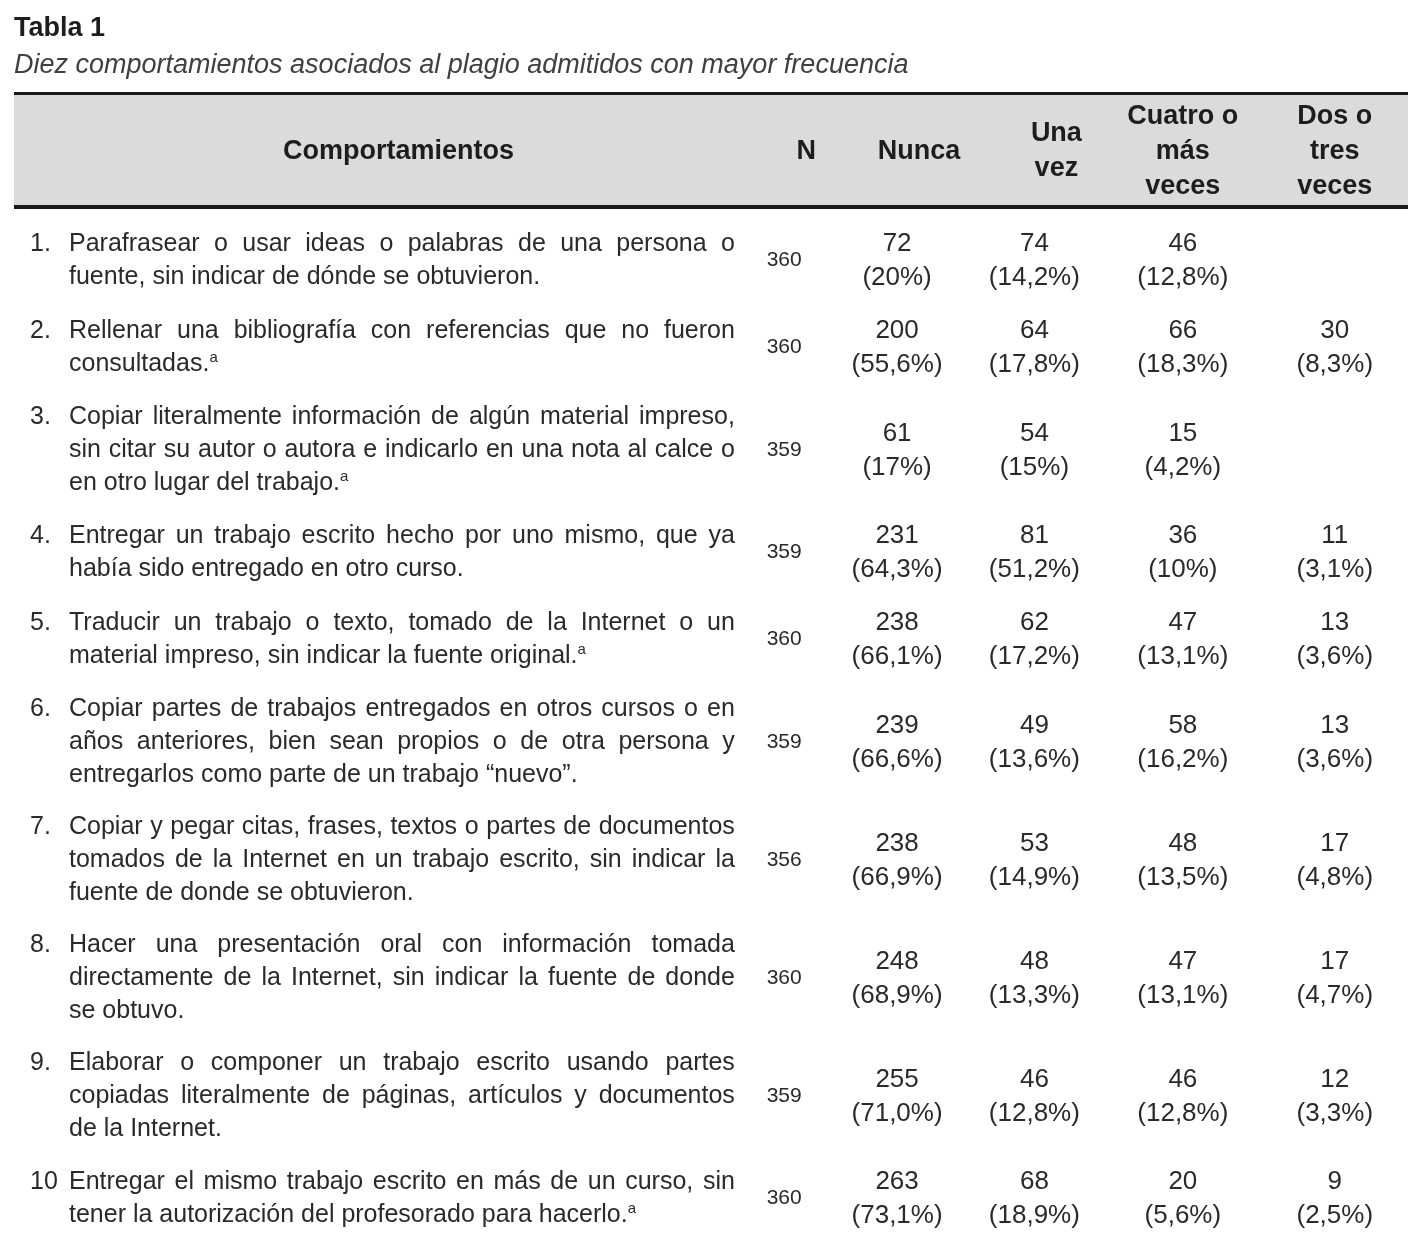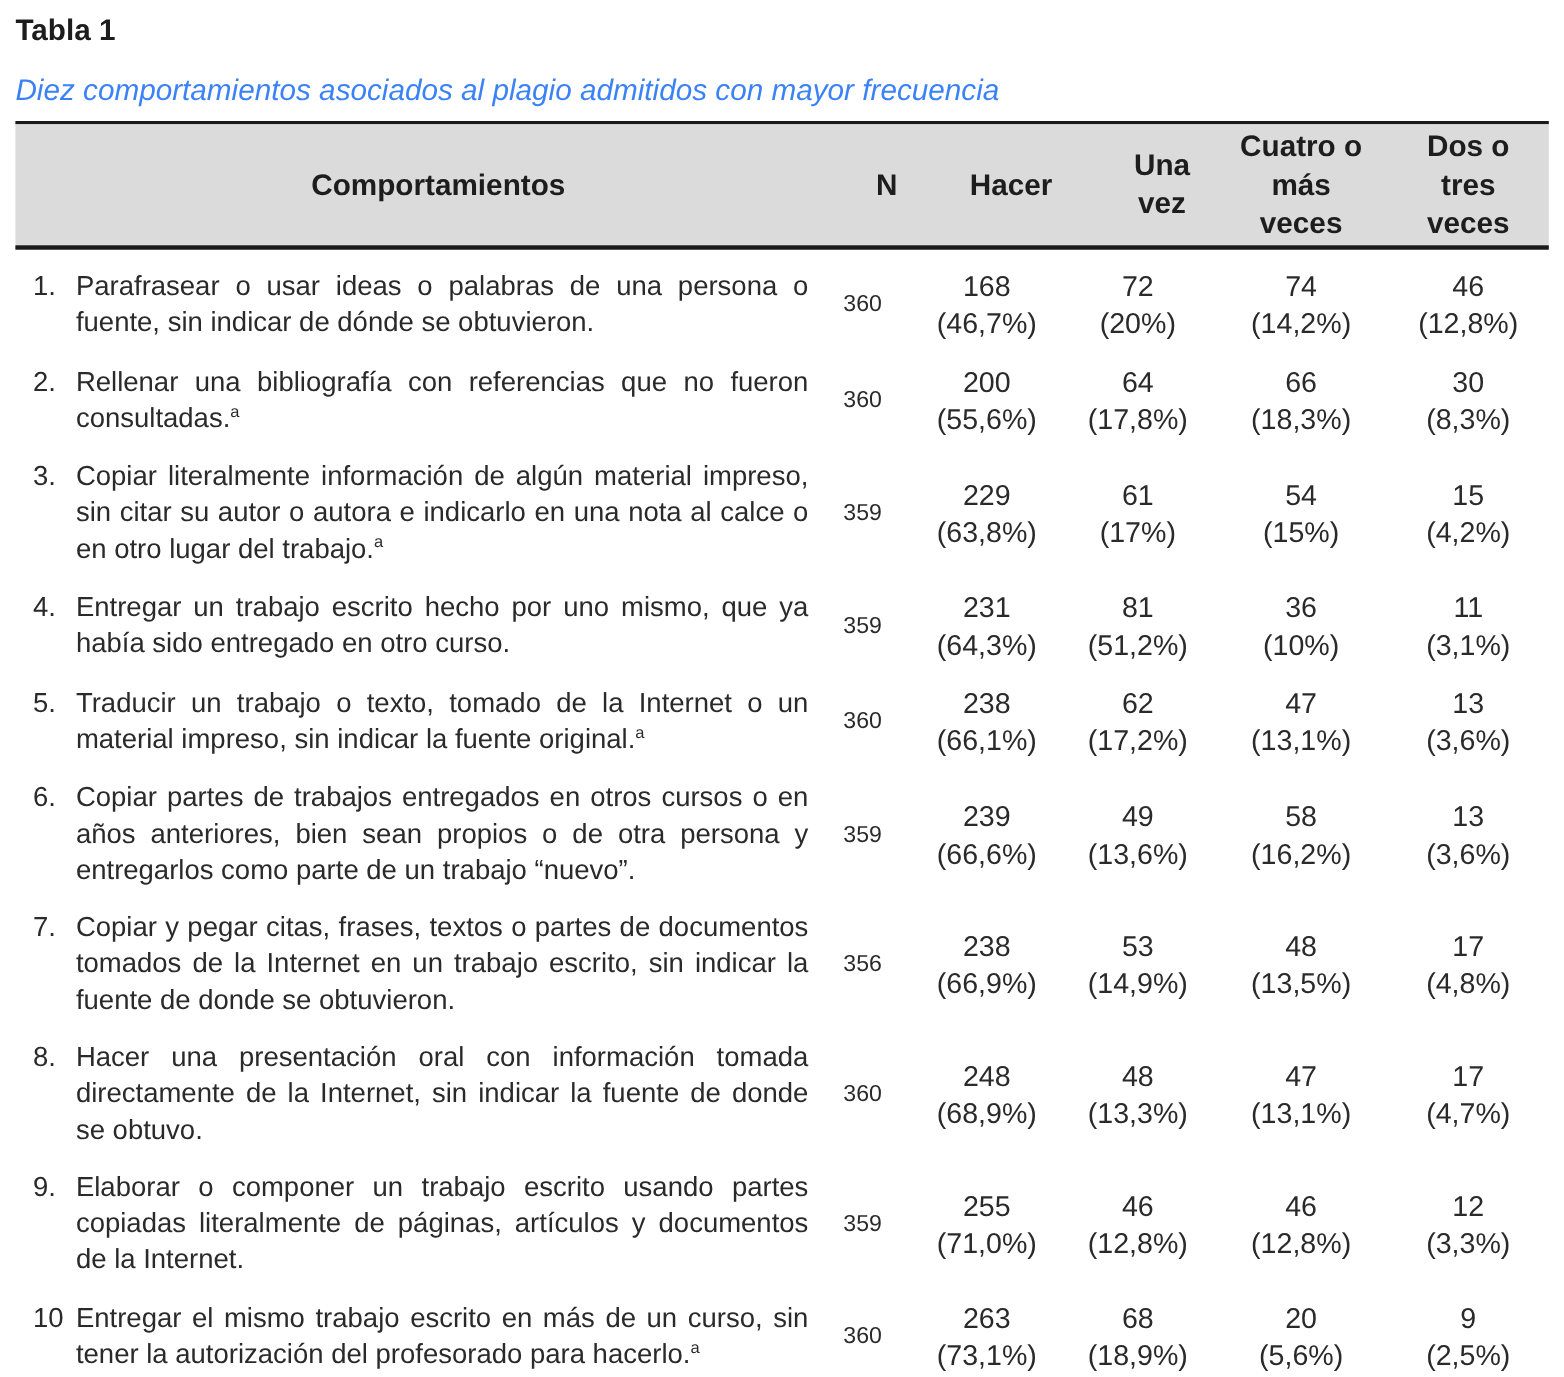--- a/index.html
+++ b/index.html
@@ -21,22 +21,22 @@
   .title {
     font-size: 27px;
     font-weight: bold;
     line-height: 34px;
     color: #1d1d1d;
   }
   .subtitle {
     font-size: 27px;
     font-style: italic;
     line-height: 34px;
-    margin-top: 21px;
-    color: #3b82f6;
+    margin-top: 3px;
+    color: #404040;
   }
   
   .data-table {
     margin-top: 11px;
     border-top: 3px solid #1a1a1a;
     border-bottom: 5px solid #1a1a1a;
   }
   .thead {
     display: grid;
     grid-template-columns: 52% 6.5% 9.7% 10% 11.3% 10.5%;
@@ -98,38 +98,34 @@
 
 <div class="page">
 
   <div class="title">Tabla 1</div>
   <div class="subtitle">Diez comportamientos asociados al plagio admitidos con mayor frecuencia</div>
 
   <div class="data-table">
     <div class="thead">
       <div class="th">Comportamientos</div>
       <div class="th">N</div>
-      <div class="th">Hacer</div>
+      <div class="th">Nunca</div>
       <div class="th">Una vez</div>
       <div class="th th-cuatro">Cuatro o más veces</div>
       <div class="th th-dos">Dos o tres veces</div>
     </div>
 
     <div class="tbody">
         <div class="row">
     <div class="behavior">
       <span class="rownum">1.</span>
       <span><span>Parafrasear o usar ideas o palabras de una persona o fuente, sin indicar de dónde se obtuvieron.</span><sup></sup></span>
     </div>
     <div class="ncell">360</div>
     <div class="stat">
-      <div>168</div>
-      <div>(46,7%)</div>
-    </div>
-    <div class="stat">
       <div>72</div>
       <div>(20%)</div>
     </div>
     <div class="stat">
       <div>74</div>
       <div>(14,2%)</div>
     </div>
     <div class="stat">
       <div>46</div>
       <div>(12,8%)</div>
@@ -158,24 +154,20 @@
       <div>(8,3%)</div>
     </div>
   </div>
         <div class="row">
     <div class="behavior">
       <span class="rownum">3.</span>
       <span><span>Copiar literalmente información de algún material impreso, sin citar su autor o autora e indicarlo en una nota al calce o en otro lugar del trabajo.</span><sup>a</sup></span>
     </div>
     <div class="ncell">359</div>
     <div class="stat">
-      <div>229</div>
-      <div>(63,8%)</div>
-    </div>
-    <div class="stat">
       <div>61</div>
       <div>(17%)</div>
     </div>
     <div class="stat">
       <div>54</div>
       <div>(15%)</div>
     </div>
     <div class="stat">
       <div>15</div>
       <div>(4,2%)</div>

